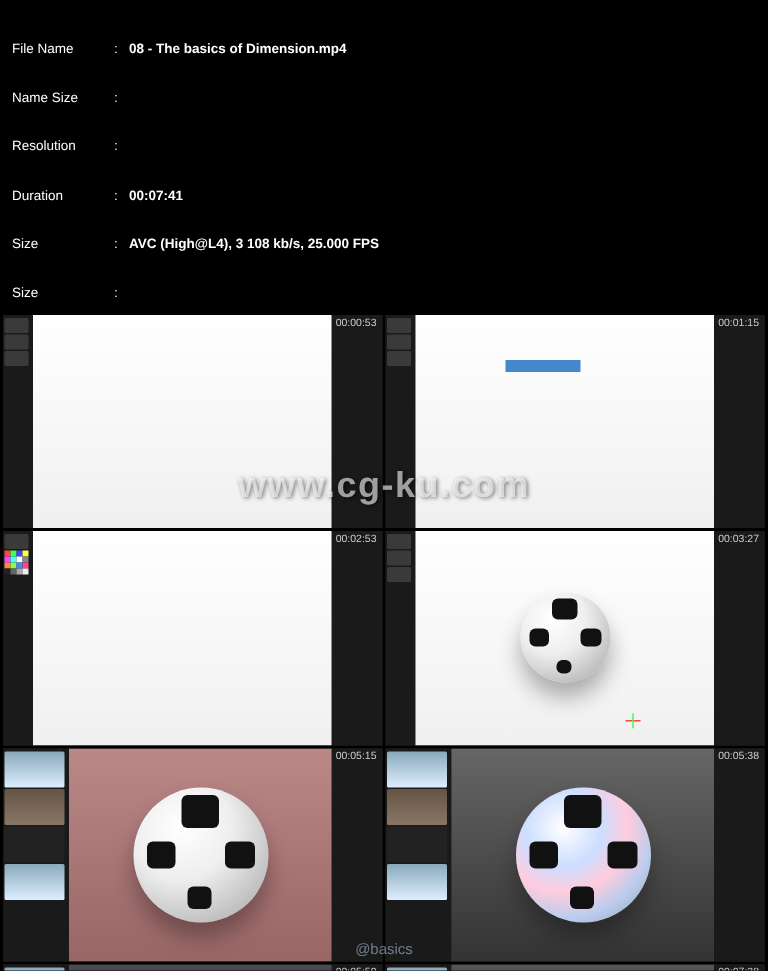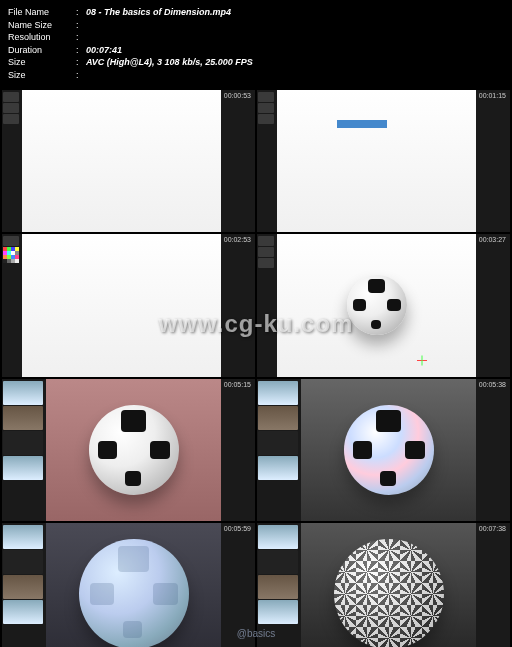--- a/index.html
+++ b/index.html
@@ -11,24 +11,24 @@
     color: #fff;
     overflow: hidden;
     position: relative;
   }
   .info-header {
     padding: 6px 8px;
     font-size: 9px;
     line-height: 1.4;
     background: #000;
   }
-  .info-row { display: flex; }
+  .info-row { display: flex; margin-top: 20px; }
   .info-label { width: 68px; }
   .info-colon { width: 10px; }
-  .info-value { flex: 1; font-weight: bold; font-style: italic; }
+  .info-value { flex: 1; font-weight: bold; }
   .grid {
     display: grid;
     grid-template-columns: 1fr 1fr;
     grid-template-rows: repeat(4, 1fr);
     gap: 2px;
     padding: 2px;
     height: 580px;
   }
   .panel {
     background: #2a2a2a;

